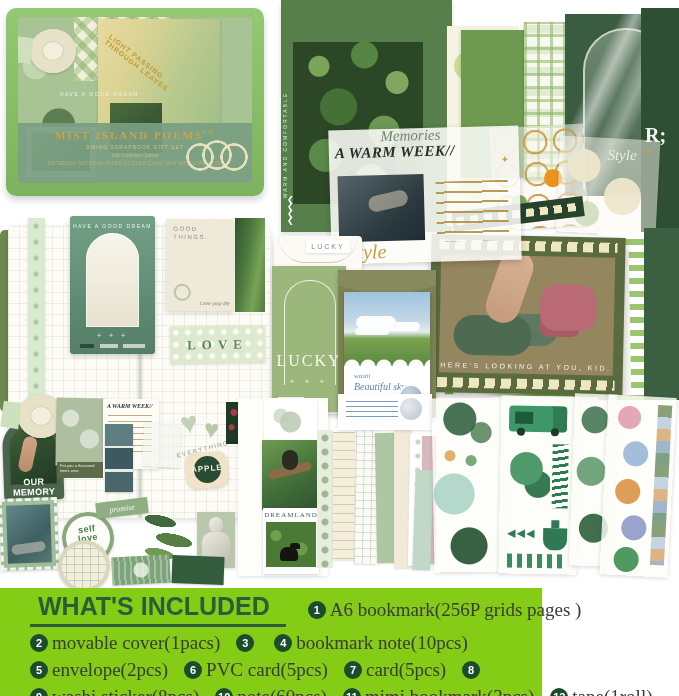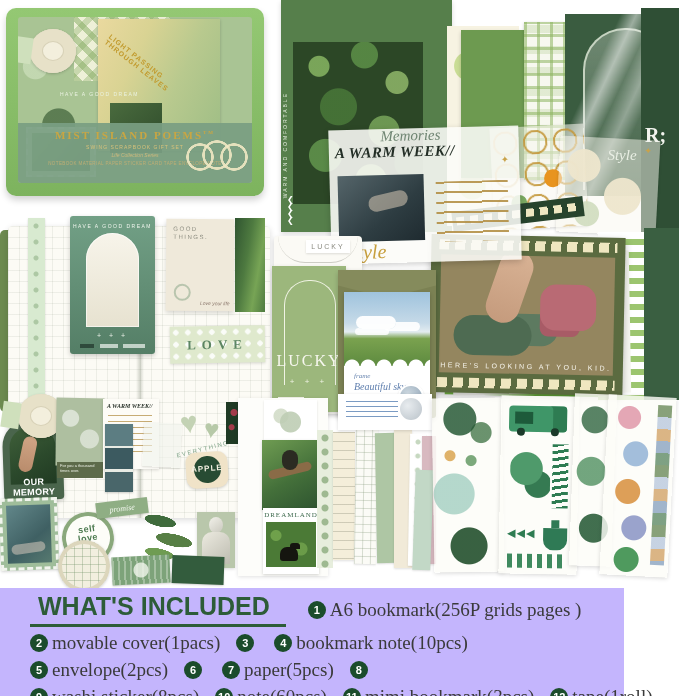--- a/index.html
+++ b/index.html
@@ -376,21 +376,21 @@
     background-image:radial-gradient(circle at 22px 22px,#e4a7b5 0 11px,transparent 12px),
       radial-gradient(circle at 30px 58px,#a3bedb 0 12px,transparent 13px),
       radial-gradient(circle at 24px 96px,#dd9f58 0 12px,transparent 13px),
       radial-gradient(circle at 32px 132px,#9aa3cc 0 12px,transparent 13px),
       radial-gradient(circle at 26px 164px,#4f9a5e 0 12px,transparent 13px);}
   .sh4::after{content:"";position:absolute;right:4px;top:8px;width:14px;height:160px;
     background:repeating-linear-gradient(180deg,#6b8a5a 0 12px,#b9c8dd 12px 24px,#d2a368 24px 36px,
       #8aa3c0 36px 48px,#5f8a66 48px 60px);opacity:.8;}
 
   
-  .included{left:0;top:588px;width:624px;height:108px;background:#c4b5fd;padding-top:4px;box-sizing:border-box;}
+  .included{left:0;top:588px;width:542px;height:108px;background:#84cc16;padding-top:4px;box-sizing:border-box;}
   .inc-row{display:flex;align-items:center;margin:0 0 5px 30px;
     font-family:"Liberation Serif",serif;font-size:19px;color:#3a3a3a;white-space:nowrap;}
   .inc-title{font-family:"Liberation Sans",sans-serif;font-weight:700;font-size:25px;color:#2d5c38;
     border-bottom:3px solid #2d5c38;padding:0 16px 3px 8px;margin-right:22px;letter-spacing:0px;}
   .inc-item{display:flex;align-items:center;margin-right:16px;}
   .badge{display:inline-flex;width:18px;height:18px;border-radius:50%;background:#1b4c2b;color:#fff;
     font-size:11px;font-weight:700;align-items:center;justify-content:center;margin-right:4px;
     font-family:"Liberation Sans",sans-serif;flex:0 0 18px;}
 </style>
 </head>
@@ -481,21 +481,21 @@
 
   <div class="abs white-env"></div>
   <div class="abs lucky-label">LUCKY</div>
   <div class="abs lucky-card">
     <div class="lucky-text">LUCKY</div>
     <div class="lucky-plus">+ + +</div>
   </div>
   <div class="abs olive-env"></div>
   <div class="abs sky-card">
     <div class="sky-photo"></div>
-    <div class="sky-forget">frame</div>
+    <div class="sky-forget">washi</div>
     <div class="sky-beautiful">Beautiful sky</div>
     <div class="sky-lines"></div>
     <div class="sky-moon"></div>
   </div>
 
   <div class="abs memory-tag">
     <div class="memory-text">OUR MEMORY</div>
   </div>
   <div class="abs washi-roll"></div>
   <div class="abs sage-square"></div>
@@ -576,24 +576,25 @@
         <span>bookmark note(10pcs)</span>
       </span>
     </div>
     <div class="inc-row">
       <span class="inc-item">
         <span class="badge">5</span>
         <span>envelope(2pcs)</span>
       </span>
       <span class="inc-item">
         <span class="badge">6</span>
+        <span>PVC card(5pcs)</span>
       </span>
       <span class="inc-item">
         <span class="badge">7</span>
-        <span>paper(5pcs)</span>
+        <span>card(5pcs)</span>
       </span>
       <span class="inc-item">
         <span class="badge">8</span>
       </span>
     </div>
     <div class="inc-row">
       <span class="inc-item">
         <span class="badge">9</span>
         <span>washi sticker(8pcs)</span>
       </span>

